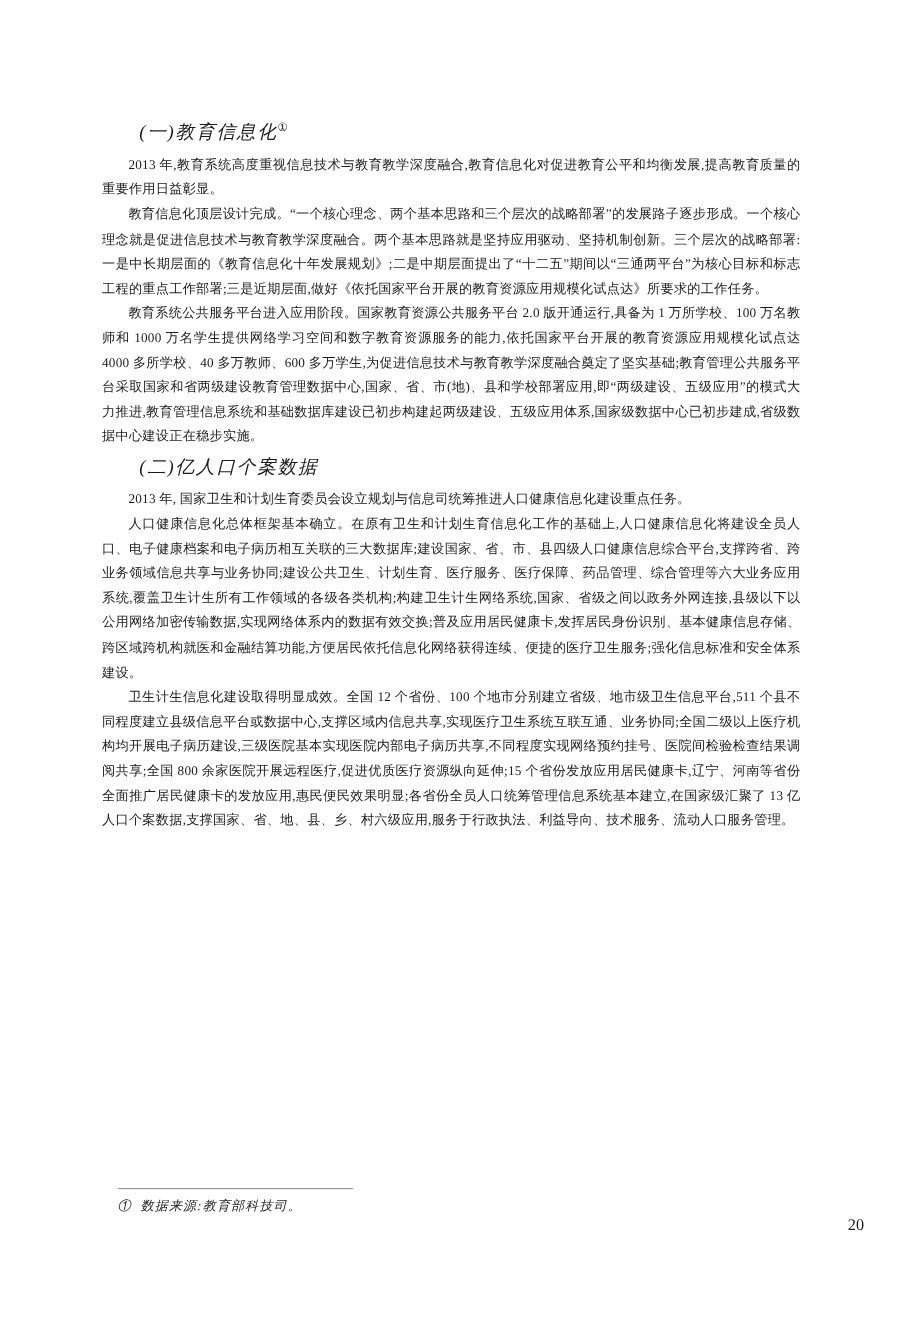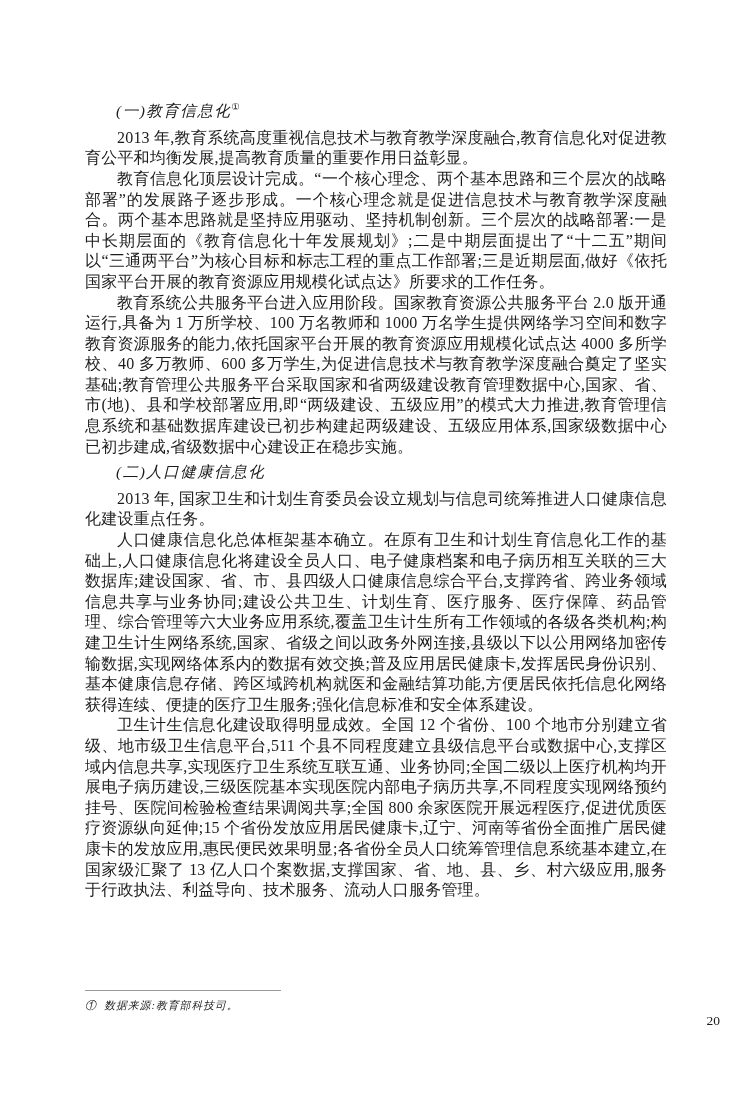--- a/index.html
+++ b/index.html
@@ -19,21 +19,21 @@
     height: 1106px;
     background: #ffffff;
   }
   .content {
     position: absolute;
     left: 85px;
     top: 92px;
     width: 582px;
   }
   .body-text p {
-    font-size: 16px;
+    font-size: 11px;
     line-height: 20.6px;
     text-align: justify;
     text-indent: 2em;
     letter-spacing: 0.2px;
   }
   .section-heading {
     font-size: 15.5px;
     line-height: 20.6px;
     font-style: italic;
     font-weight: normal;
@@ -43,21 +43,21 @@
     margin: 5px 0 6px 0;
   }
   .section-heading .note-ref {
     font-size: 9.5px;
     font-style: normal;
     vertical-align: super;
     letter-spacing: 0;
   }
   .footnote-block {
     position: absolute;
-    left: 85px;
+    left: 98px;
     top: 990px;
     width: 582px;
   }
   .footnote-rule {
     width: 196px;
     height: 0;
     border-top: 1px solid #9a9a9a;
     margin-bottom: 7px;
   }
   .footnote-text {
@@ -83,21 +83,21 @@
 
 <div class="page">
   <div class="content body-text">
 
     <h3 class="section-heading"><span>(一)教育信息化</span><span class="note-ref">①</span></h3>
 
     <p>2013 年,教育系统高度重视信息技术与教育教学深度融合,教育信息化对促进教育公平和均衡发展,提高教育质量的重要作用日益彰显。</p>
     <p>教育信息化顶层设计完成。“一个核心理念、两个基本思路和三个层次的战略部署”的发展路子逐步形成。一个核心理念就是促进信息技术与教育教学深度融合。两个基本思路就是坚持应用驱动、坚持机制创新。三个层次的战略部署:一是中长期层面的《教育信息化十年发展规划》;二是中期层面提出了“十二五”期间以“三通两平台”为核心目标和标志工程的重点工作部署;三是近期层面,做好《依托国家平台开展的教育资源应用规模化试点达》所要求的工作任务。</p>
     <p>教育系统公共服务平台进入应用阶段。国家教育资源公共服务平台 2.0 版开通运行,具备为 1 万所学校、100 万名教师和 1000 万名学生提供网络学习空间和数字教育资源服务的能力,依托国家平台开展的教育资源应用规模化试点达 4000 多所学校、40 多万教师、600 多万学生,为促进信息技术与教育教学深度融合奠定了坚实基础;教育管理公共服务平台采取国家和省两级建设教育管理数据中心,国家、省、市(地)、县和学校部署应用,即“两级建设、五级应用”的模式大力推进,教育管理信息系统和基础数据库建设已初步构建起两级建设、五级应用体系,国家级数据中心已初步建成,省级数据中心建设正在稳步实施。</p>
 
-    <h3 class="section-heading"><span>(二)人口健康信息化</span></h3>
+    <h3 class="section-heading"><span>(二)亿人口个案数据</span></h3>
 
     <p>2013 年, 国家卫生和计划生育委员会设立规划与信息司统筹推进人口健康信息化建设重点任务。</p>
     <p>人口健康信息化总体框架基本确立。在原有卫生和计划生育信息化工作的基础上,人口健康信息化将建设全员人口、电子健康档案和电子病历相互关联的三大数据库;建设国家、省、市、县四级人口健康信息综合平台,支撑跨省、跨业务领域信息共享与业务协同;建设公共卫生、计划生育、医疗服务、医疗保障、药品管理、综合管理等六大业务应用系统,覆盖卫生计生所有工作领域的各级各类机构;构建卫生计生网络系统,国家、省级之间以政务外网连接,县级以下以公用网络加密传输数据,实现网络体系内的数据有效交换;普及应用居民健康卡,发挥居民身份识别、基本健康信息存储、跨区域跨机构就医和金融结算功能,方便居民依托信息化网络获得连续、便捷的医疗卫生服务;强化信息标准和安全体系建设。</p>
     <p>卫生计生信息化建设取得明显成效。全国 12 个省份、100 个地市分别建立省级、地市级卫生信息平台,511 个县不同程度建立县级信息平台或数据中心,支撑区域内信息共享,实现医疗卫生系统互联互通、业务协同;全国二级以上医疗机构均开展电子病历建设,三级医院基本实现医院内部电子病历共享,不同程度实现网络预约挂号、医院间检验检查结果调阅共享;全国 800 余家医院开展远程医疗,促进优质医疗资源纵向延伸;15 个省份发放应用居民健康卡,辽宁、河南等省份全面推广居民健康卡的发放应用,惠民便民效果明显;各省份全员人口统筹管理信息系统基本建立,在国家级汇聚了 13 亿人口个案数据,支撑国家、省、地、县、乡、村六级应用,服务于行政执法、利益导向、技术服务、流动人口服务管理。</p>
 
   </div>
 
   <div class="footnote-block">
     <div class="footnote-rule"></div>
     <div class="footnote-text"><span>①</span>&nbsp;&nbsp;<span>数据来源:教育部科技司。</span></div>

